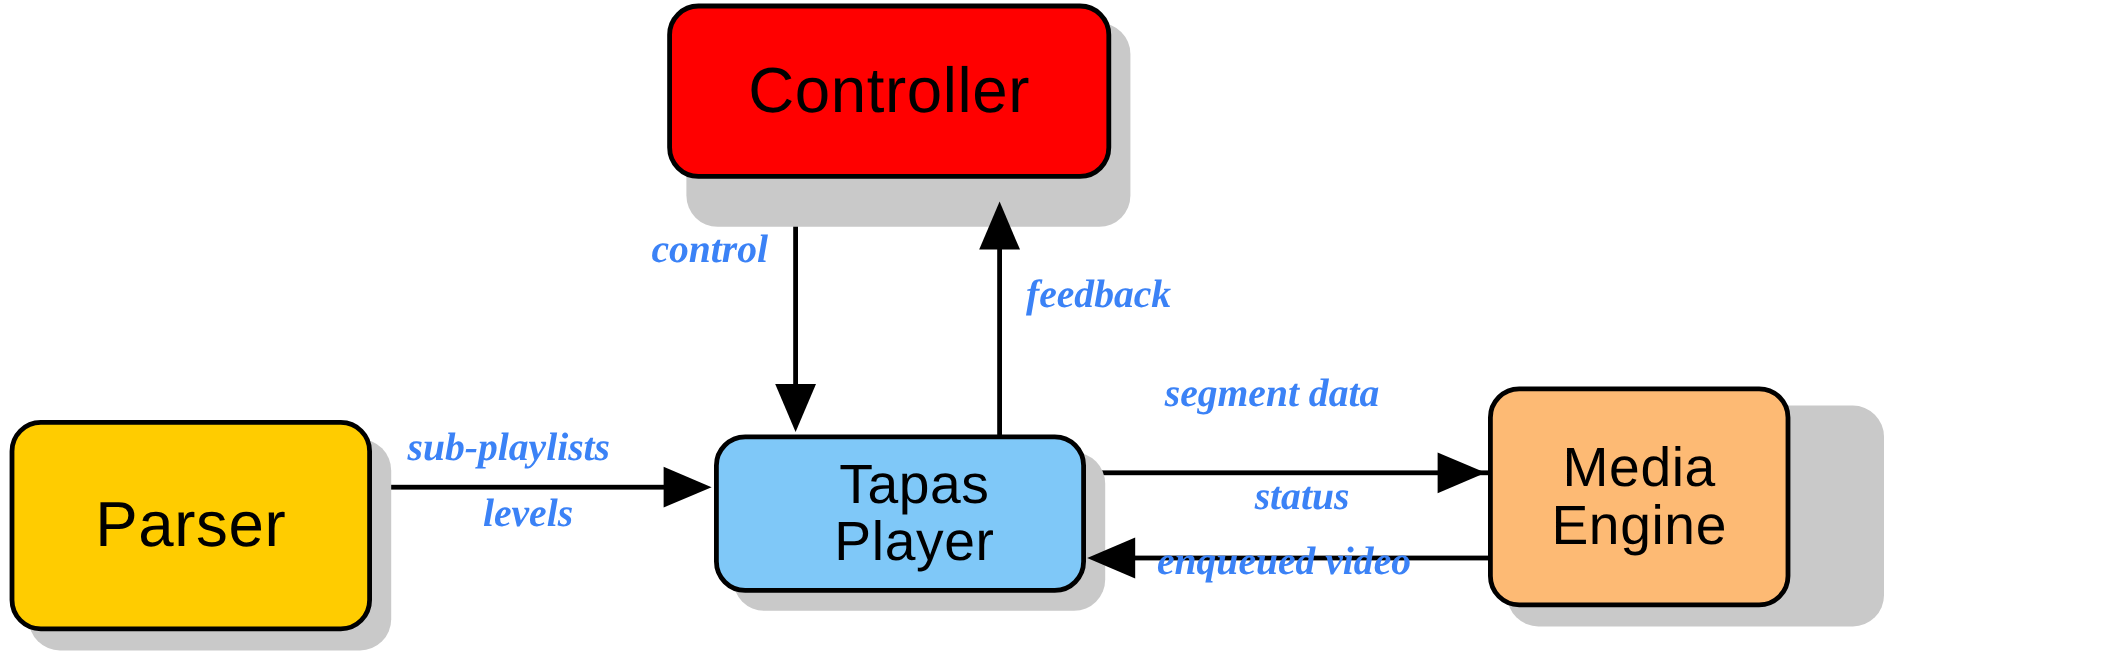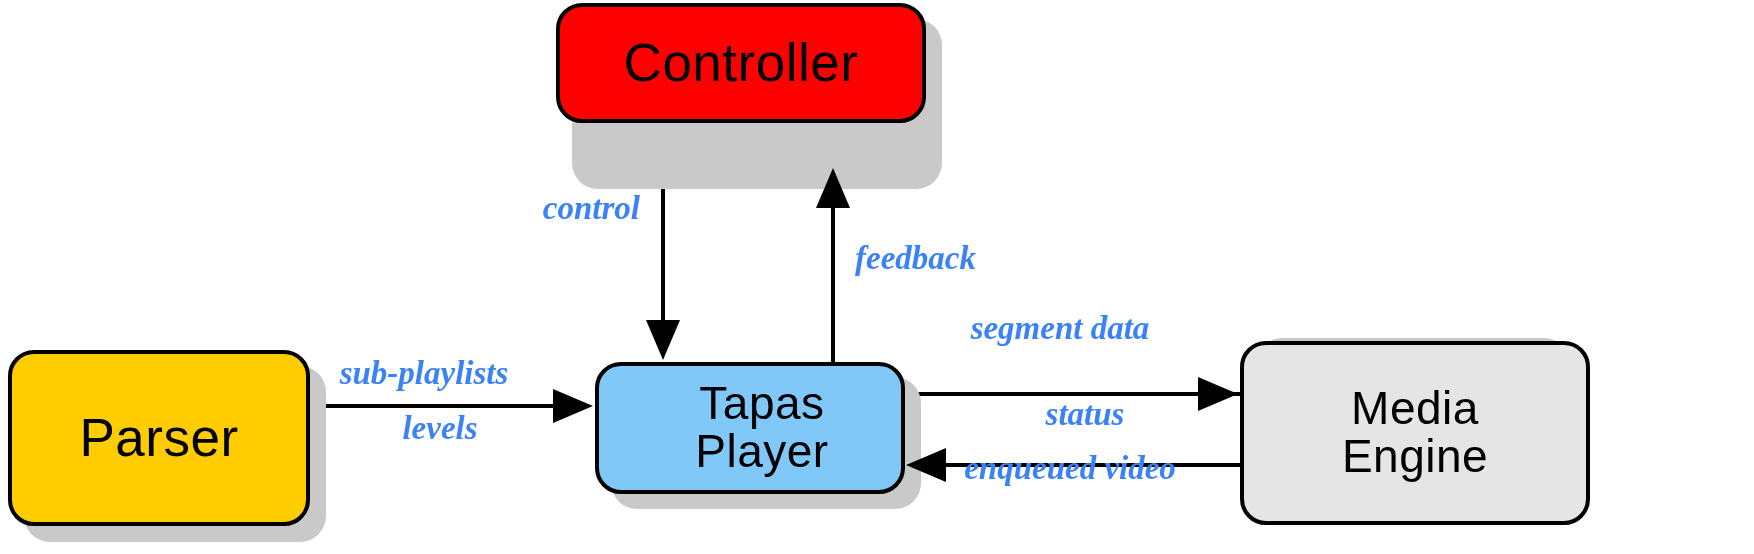--- a/index.html
+++ b/index.html
@@ -125,41 +125,41 @@
 
   <div class="edge-line-h" style="left:313px; top:404px; width:254px;"></div>
   <div class="arrowhead arrow-right" style="left:553px; top:389px;"></div>
 
   <div class="edge-line-h" style="left:903px; top:392px; width:342px;"></div>
   <div class="arrowhead arrow-right" style="left:1198px; top:377px;"></div>
 
   <div class="edge-line-h" style="left:920px; top:463px; width:330px;"></div>
   <div class="arrowhead arrow-left" style="left:906px; top:448px;"></div>
 
-  <div class="node" id="node-controller" style="left:556px; top:3px; width:370px; height:120px; background:#FF0000;">
+  <div class="node" id="node-controller" style="left:556px; top:3px; width:370px; height:146px; background:#FF0000;">
     <span class="node-label">Controller</span>
   </div>
 
   <div class="node" id="node-parser" style="left:8px; top:350px; width:302px; height:176px; background:#FFCC00;">
     <span class="node-label">Parser</span>
   </div>
 
   <div class="node" id="node-tapas" style="left:595px; top:362px; width:310px; height:132px; background:#7FC8F8;padding-left:24px;">
     <span class="node-label">Tapas
 Player</span>
   </div>
 
-  <div class="node" id="node-media" style="left:1240px; top:341px; width:350px; height:184px; background:#e5e5e5;">
+  <div class="node" id="node-media" style="left:1240px; top:322px; width:252px; height:184px; background:#fdba74;">
     <span class="node-label">Media
 Engine</span>
   </div>
 
   <div class="edge-label lbl-right" style="left:400px; top:190px; width:240px;">control</div>
 
-  <div class="edge-label lbl-left" style="left:855px; top:240px; width:260px;">feedback</div>
+  <div class="edge-label lbl-left" style="left:855px; top:228px; width:260px;">feedback</div>
 
   <div class="edge-label lbl-center" style="left:314px; top:355px; width:220px;">sub-playlists</div>
   <div class="edge-label lbl-center" style="left:930px; top:310px; width:260px;">segment data</div>
 
   <div class="edge-label lbl-center" style="left:330px; top:410px; width:220px;">levels</div>
 
   <div class="edge-label lbl-center" style="left:965px; top:396px; width:240px;">status</div>
   <div class="edge-label lbl-center" style="left:930px; top:450px; width:280px;">enqueued video</div>
 
 </div>

